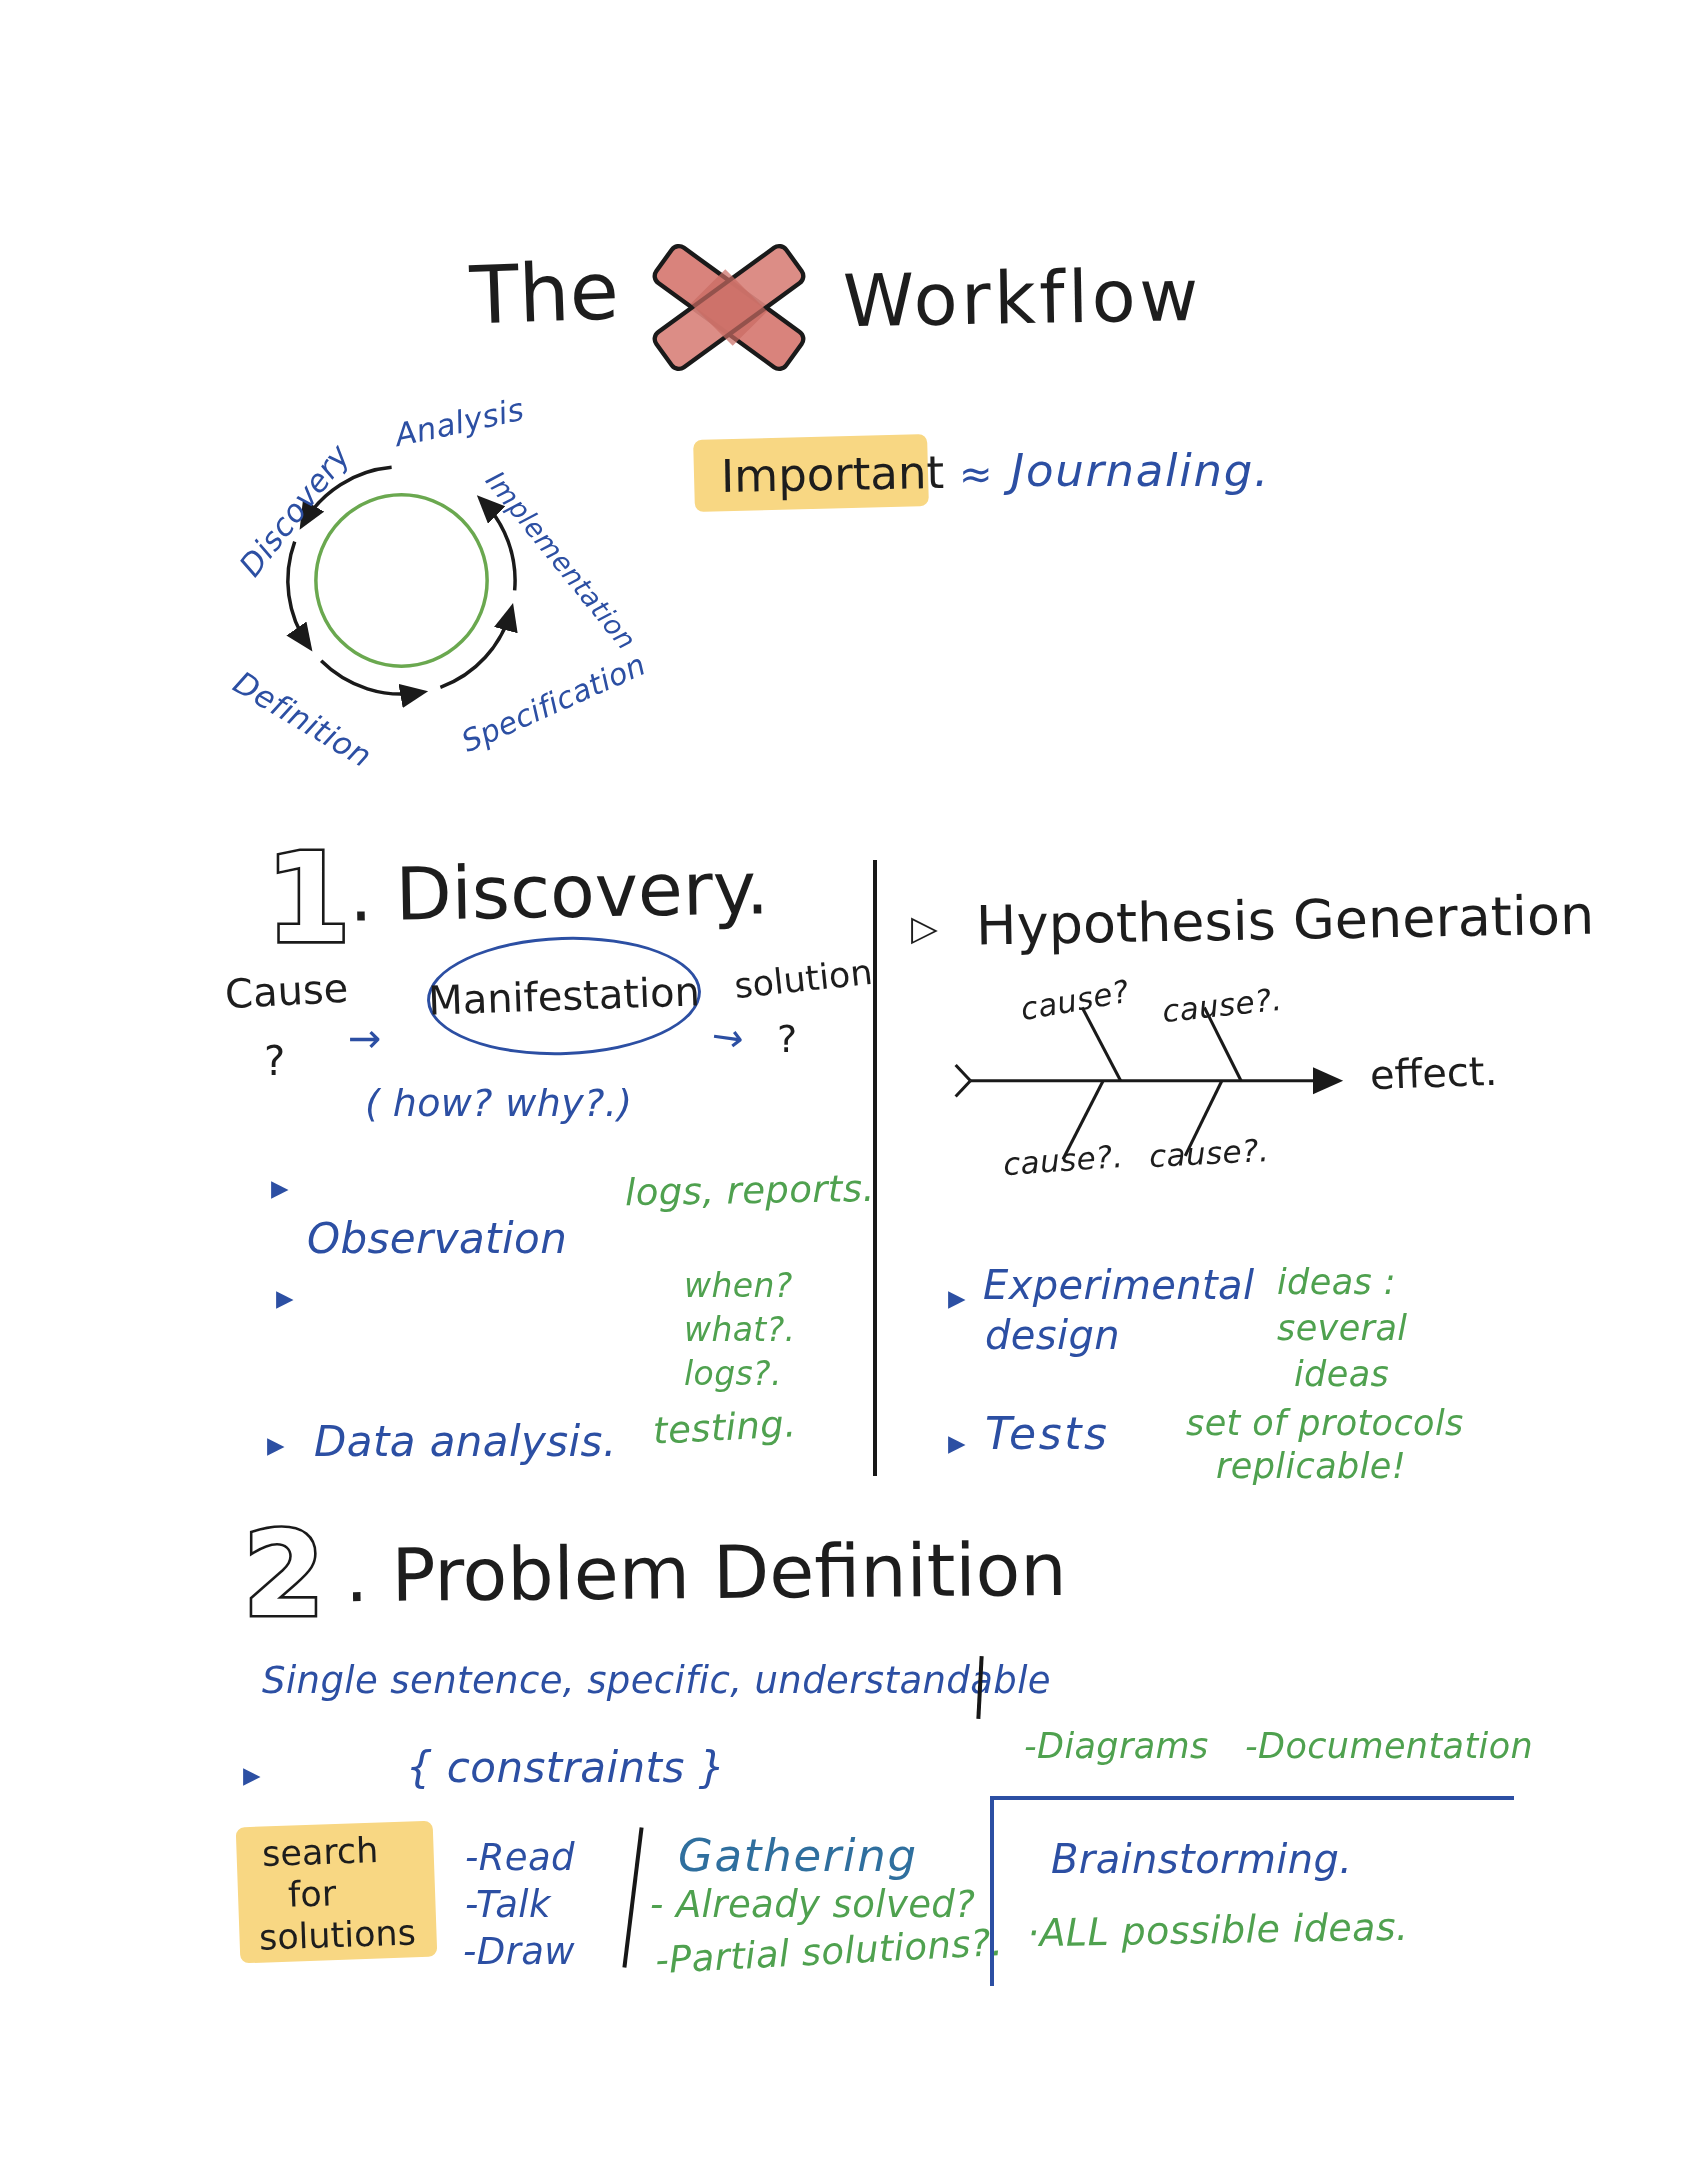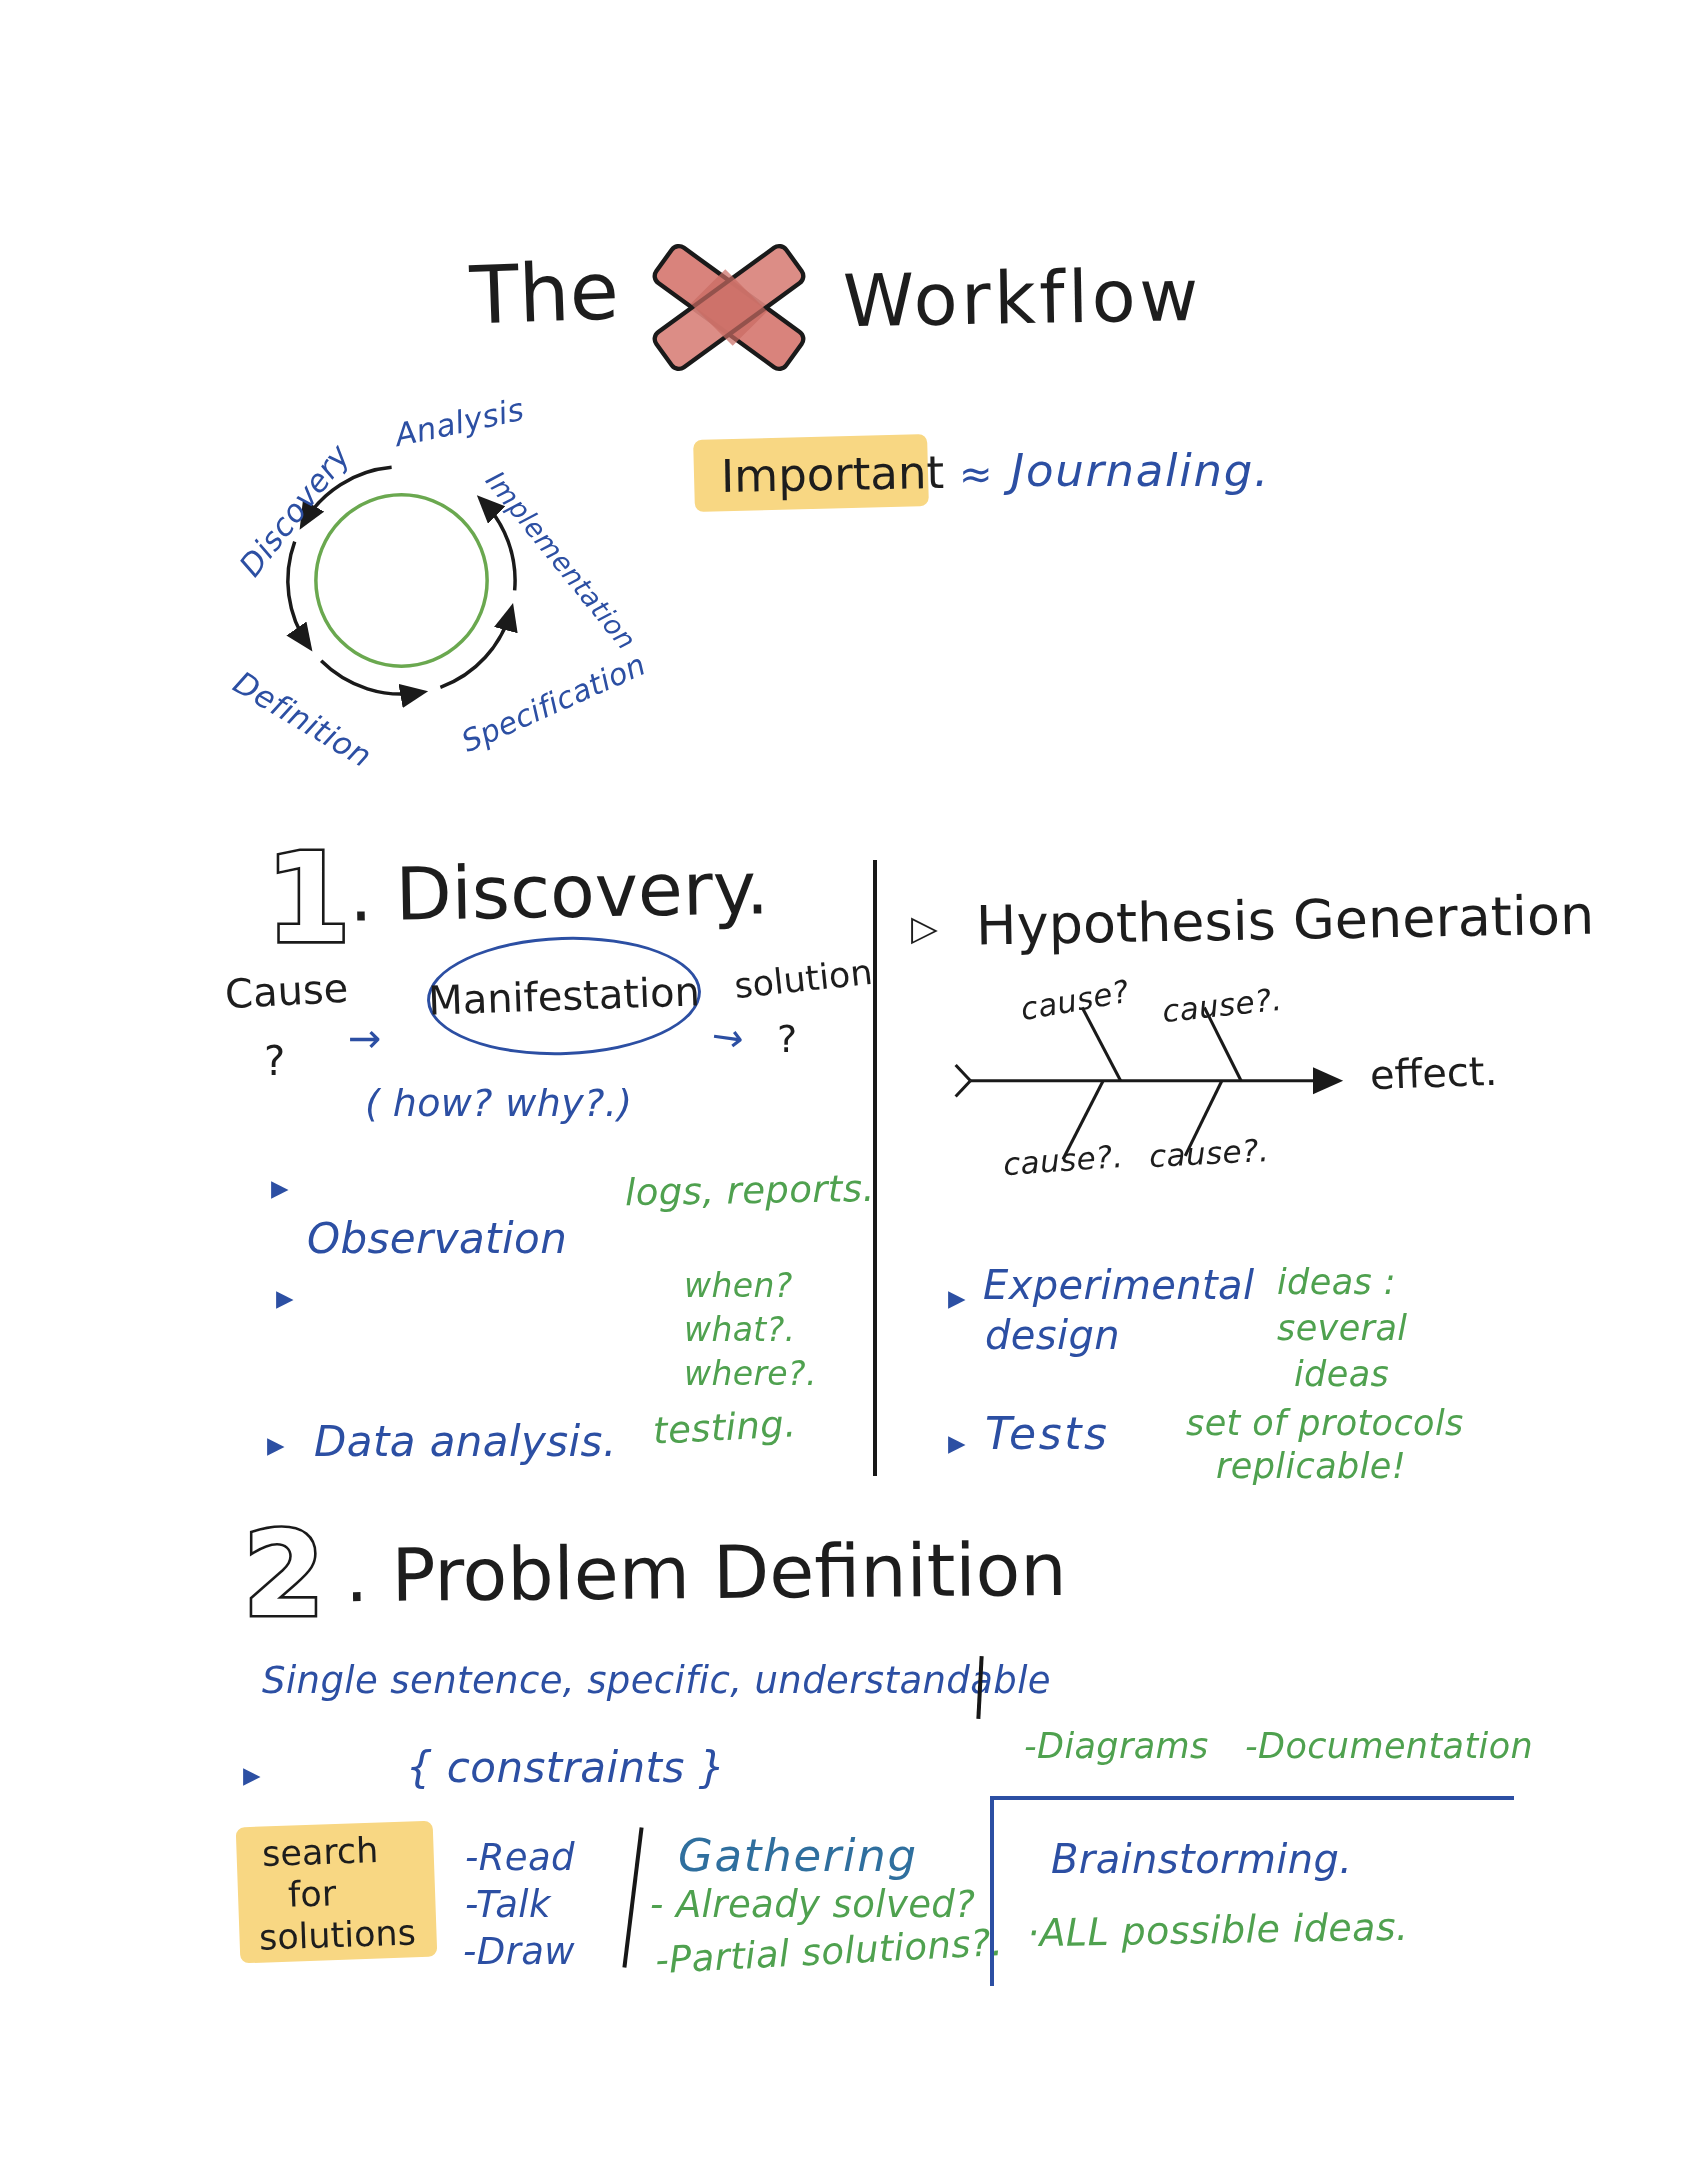--- a/index.html
+++ b/index.html
@@ -80,21 +80,21 @@
   <span class="abs ink" style="left:777px;top:1017px;font-size:38px;">?</span>
   <span class="abs blue hand" style="left:365px;top:1081px;font-size:38px;">( how?  why?.)</span>
 
   <span class="abs blue tri" style="left:271px;top:1167px;font-size:35px;">▸</span>
   <span class="abs blue hand" style="left:307px;top:1214px;font-size:42px;">Observation</span>
   <span class="abs green hand" style="left:625px;top:1169px;font-size:37px;transform:rotate(-1deg);">logs, reports.</span>
 
   <span class="abs blue tri" style="left:276px;top:1277px;font-size:35px;">▸</span>
   <span class="abs green hand" style="left:684px;top:1266px;font-size:33px;">when?</span>
   <span class="abs green hand" style="left:684px;top:1310px;font-size:33px;">what?.</span>
-  <span class="abs green hand" style="left:684px;top:1354px;font-size:33px;">where?.</span>
+  <span class="abs green hand" style="left:684px;top:1354px;font-size:33px;">logs?.</span>
 
   <span class="abs blue tri" style="left:267px;top:1424px;font-size:35px;">▸</span>
   <span class="abs blue hand" style="left:314px;top:1417px;font-size:42px;">Data  analysis.</span>
   <span class="abs green hand" style="left:653px;top:1406px;font-size:37px;transform:rotate(-3deg);">testing.</span>
 
   <div class="abs divider" style="left:873px;top:860px;width:3.5px;height:616px;"></div>
 
   <span class="abs ink tri" style="left:911px;top:908px;font-size:35px;">▷</span>
   <span class="abs ink" style="left:976px;top:889px;font-size:54px;transform:rotate(-1deg);">Hypothesis  Generation</span>
 

